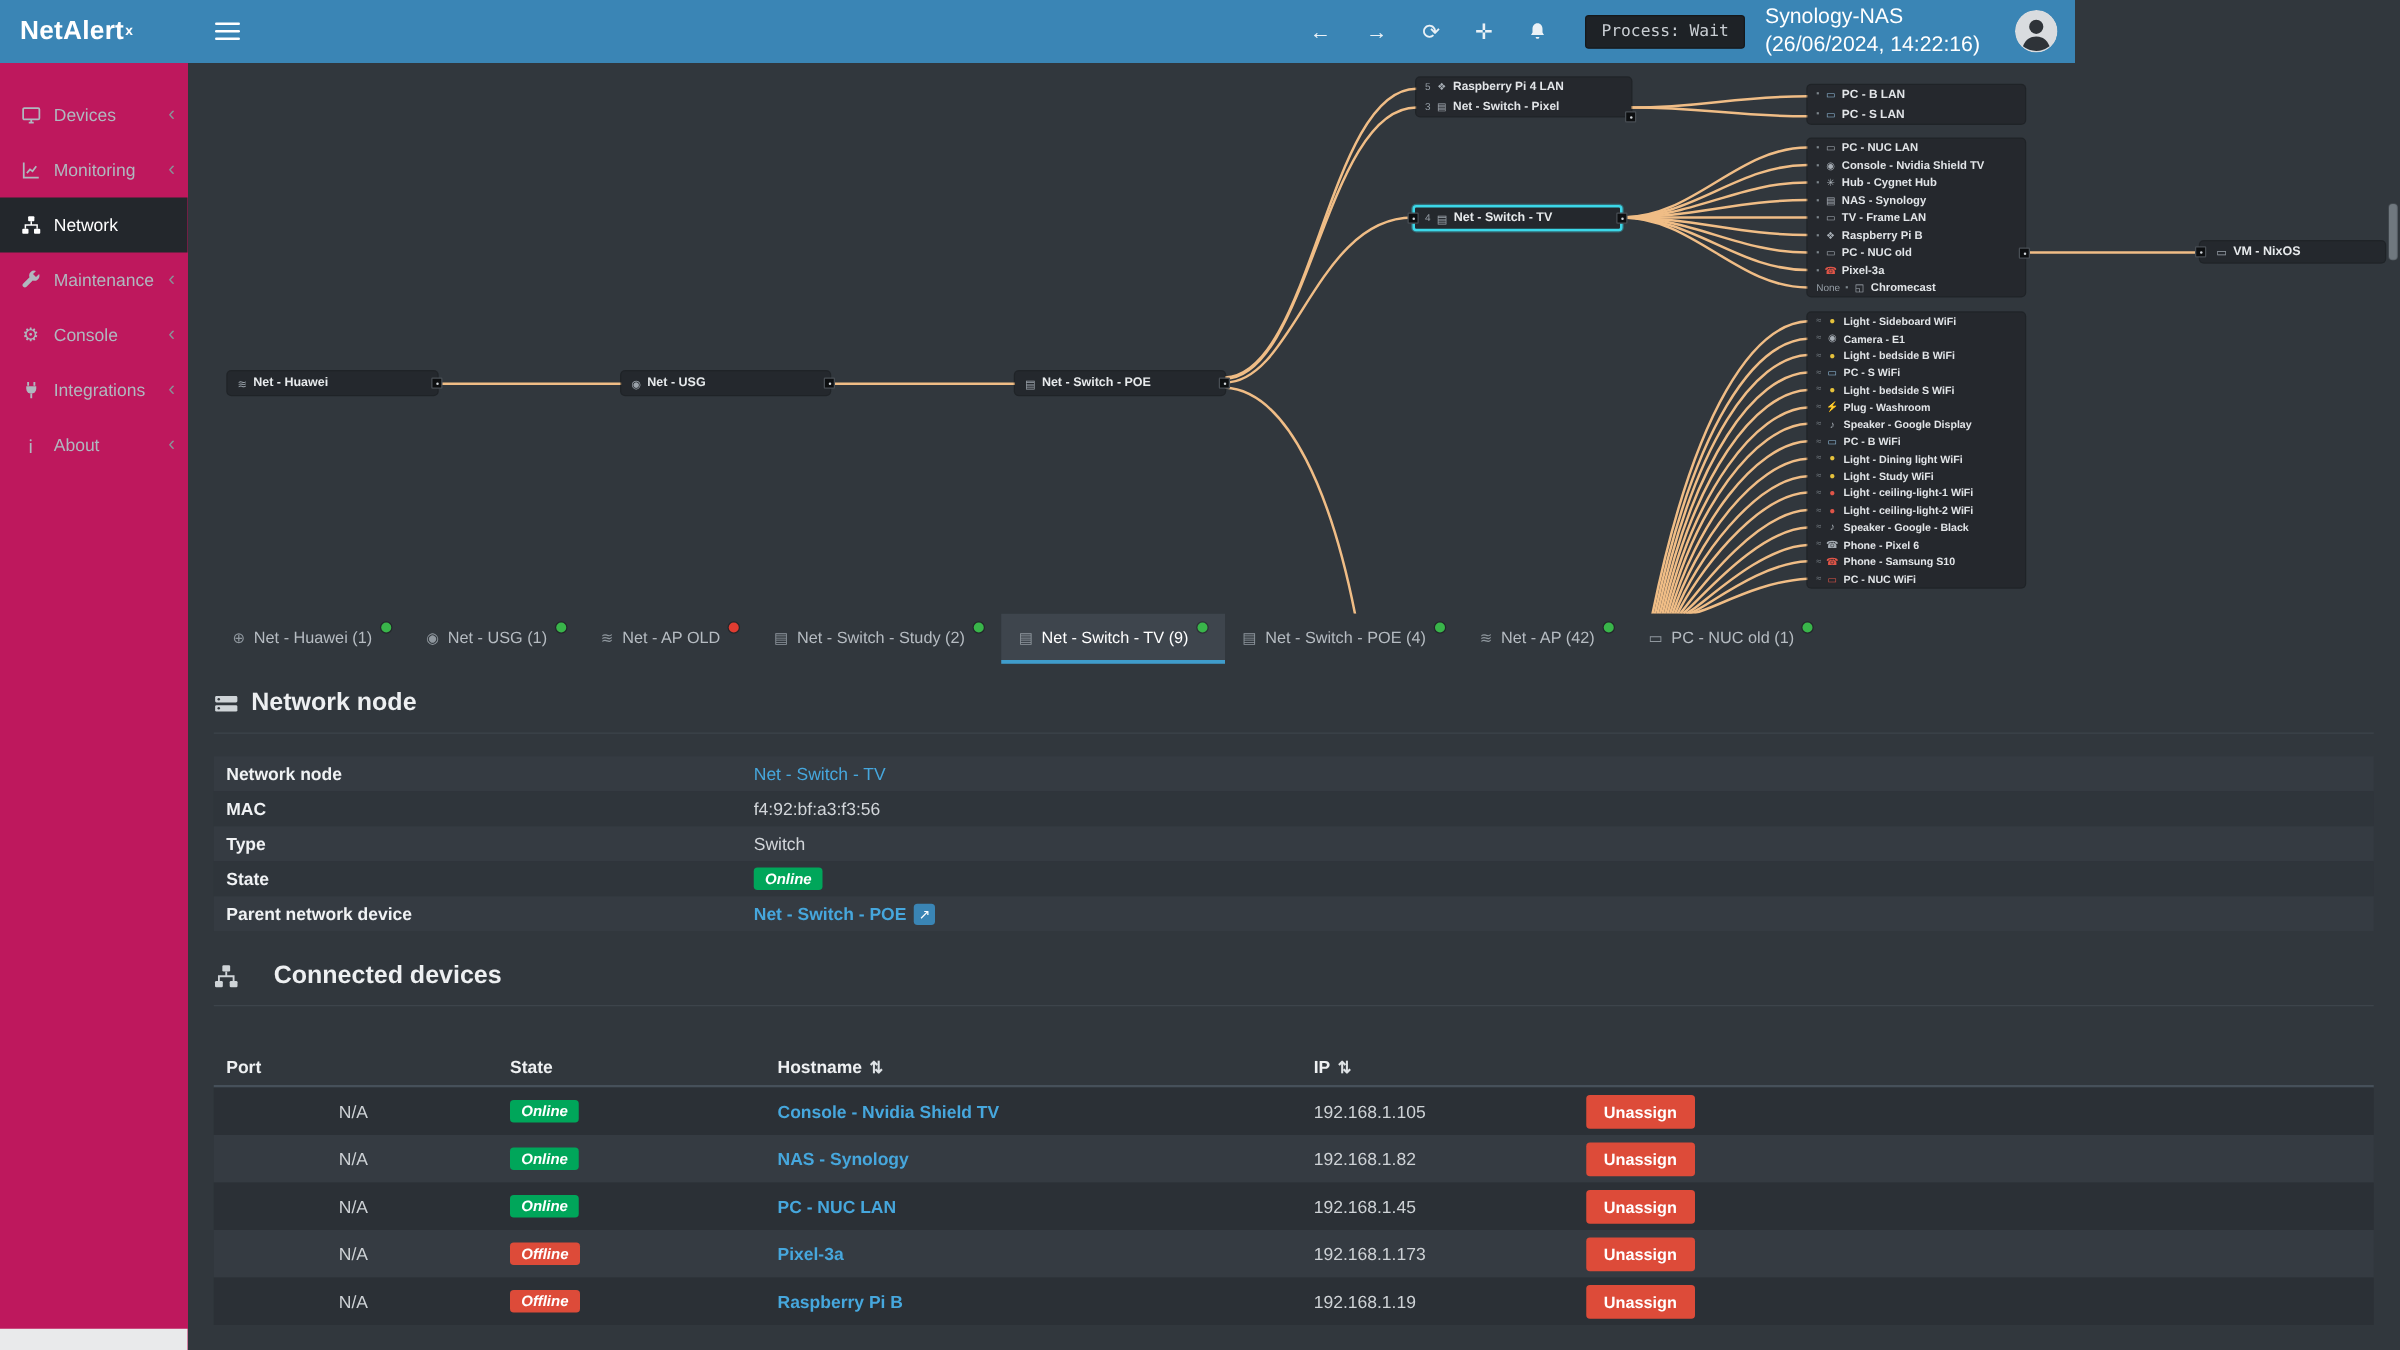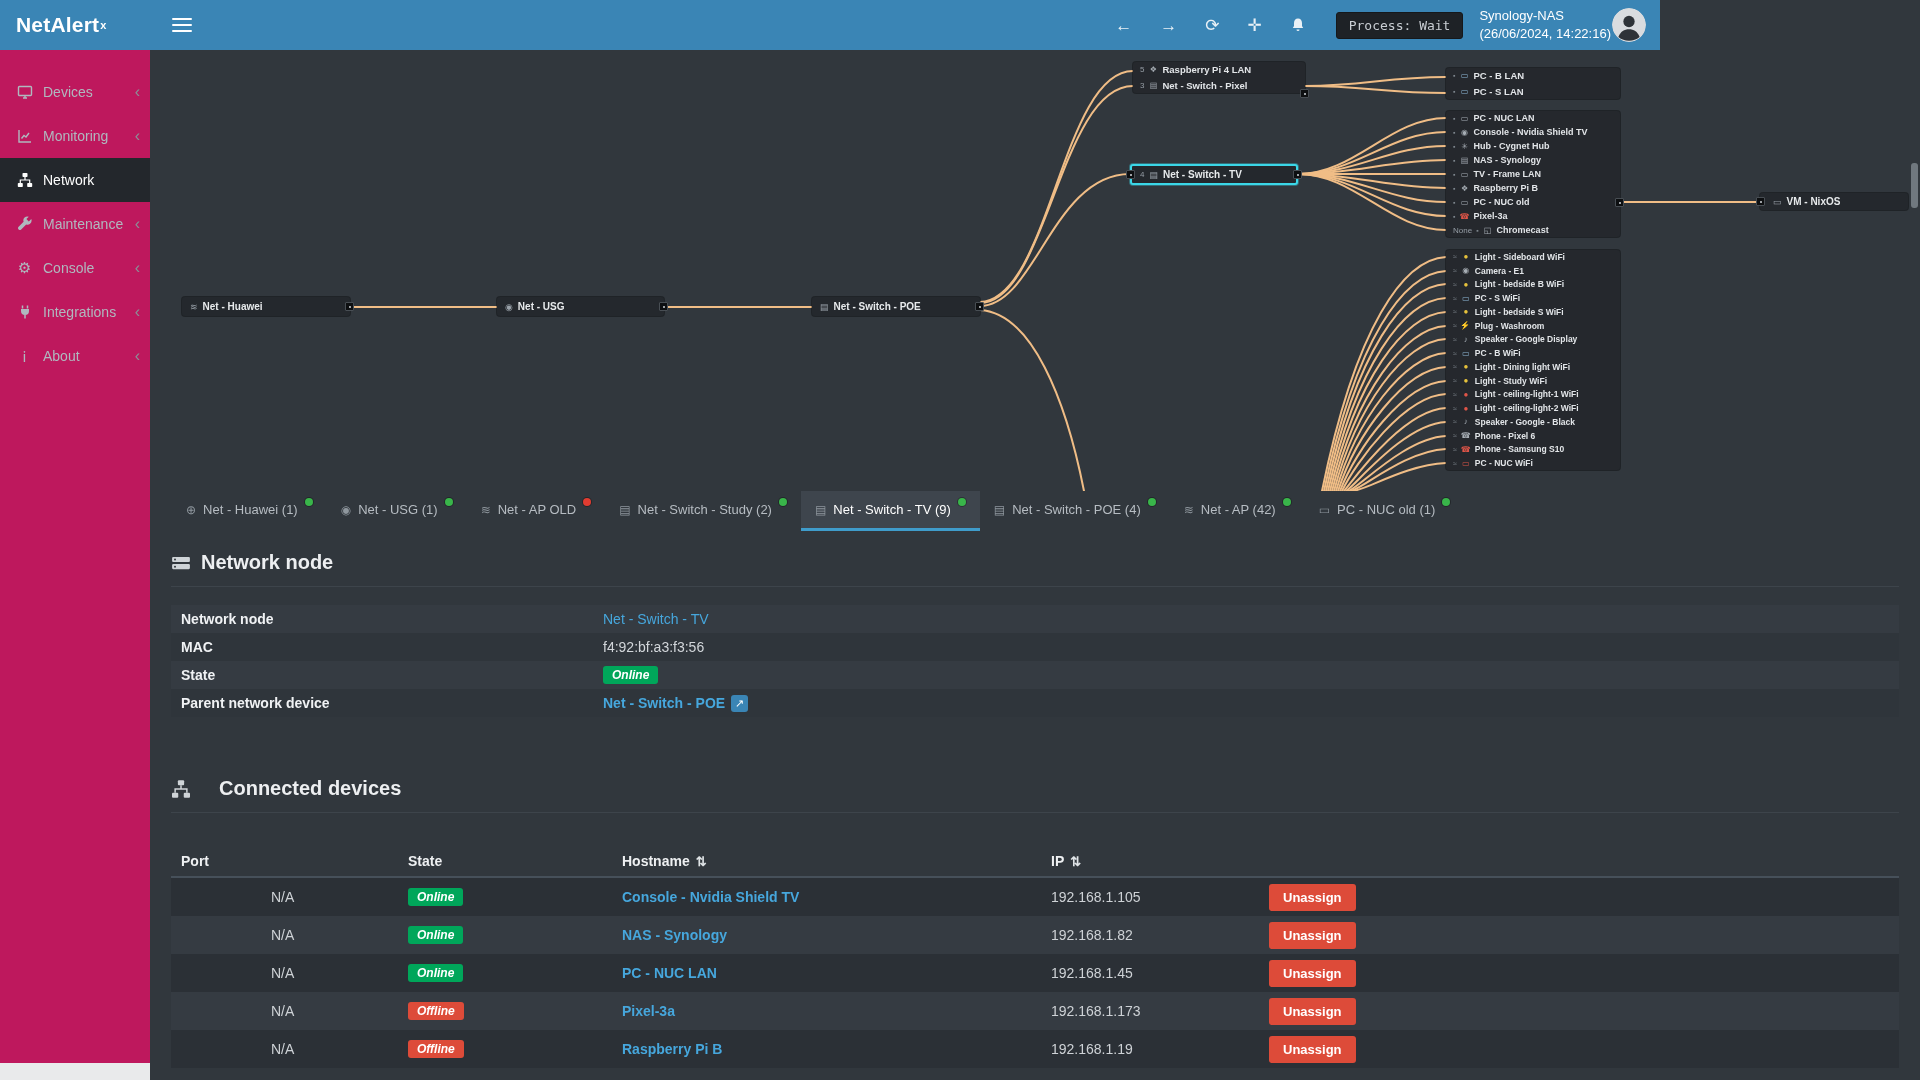--- a/index.html
+++ b/index.html
@@ -13,21 +13,21 @@
     font-size:21px; font-weight:bold; letter-spacing:.2px; }
   .brand sup { font-size:11px; margin-left:1px; }
   .burger { width:20px; height:14px; margin-left:22px; display:flex; flex-direction:column;
     justify-content:space-between; cursor:pointer; }
   .burger i { display:block; height:2px; background:#fff; border-radius:1px; }
   .hspacer { flex:1; }
   .hicon { color:#eaf1f6; font-size:17px; margin:0 14px; cursor:pointer; line-height:1; }
   .hicon svg { display:block; }
   .proc-badge { background:#1e2226; border:1px solid #15181b; color:#c9ced3; border-radius:3px;
     padding:5px 12px; font-family:"DejaVu Sans Mono", monospace; font-size:13px; margin:0 16px; }
-  .host-block { font-size:13px; line-height:1.35; margin-right:1px; }
+  .host-block { font-size:17px; line-height:1.35; margin-right:28px; }
   .avatar { width:34px; height:34px; margin-right:14px; cursor:pointer; }
   .avatar svg { display:block; border-radius:50%; }
 
   
   .sidebar { position:fixed; top:50px; left:0; width:150px; height:1030px; background:#be185d; z-index:40; padding-top:20px; }
   .side-item { height:44px; display:flex; align-items:center; gap:10px; padding:0 10px 0 16px;
     color:#b0b8bf; font-size:14px; cursor:pointer; }
   .side-item.active { background:#23272c; color:#fff; }
   .side-ico { width:17px; display:flex; justify-content:center; color:inherit; font-size:15px; }
   .side-ico svg { display:block; }
@@ -69,21 +69,21 @@
   .tab.active { background:#3e454d; color:#fff; border-bottom-color:#3f9ccb; }
   .tab-glyph { font-size:12px; color:#8f979e; margin-right:7px; }
   .tab-dot { width:8px; height:8px; border-radius:50%; margin-left:7px; align-self:flex-start;
     margin-top:7px; box-shadow:0 0 0 1px rgba(0,0,0,.3); }
 
   
   .content { padding:0 21px; }
   .section-title { margin-top:20px; display:flex; align-items:center; gap:10px; color:#edeff1;
     font-size:20px; font-weight:bold; padding-bottom:12px; border-bottom:1px solid #3d444b; }
   .section-title .sico { color:#cfd4d8; display:flex; }
-  .section-title.second { margin-top:60px;gap:28px; }
+  .section-title.second { margin-top:24px;gap:28px; }
 
   .info-table { margin-top:18px; }
   .info-row { display:flex; align-items:center; height:28px; font-size:14px; }
   .info-row:nth-child(odd) { background:#353b42; }
   .info-row:nth-child(even) { background:#2f353b; }
   .info-label { width:432px; font-weight:bold; color:#f0f2f4; padding-left:10px; flex:none; }
   .info-value { color:#d2d6da; display:flex; align-items:center; gap:6px; }
   a.link { color:#46a7dd; text-decoration:none; cursor:pointer; }
   a.link.bold { font-weight:bold; }
   .badge { display:inline-block; padding:2px 9px; border-radius:3px; font-size:12px; font-weight:bold; color:#fff;font-style:italic; }
@@ -554,20 +554,24 @@
         <div class="info-label">Network node</div>
         <div class="info-value">
             <a class="link">Net - Switch - TV</a>
           </div>
       </div>
       <div class="info-row">
         <div class="info-label">MAC</div>
         <div class="info-value">f4:92:bf:a3:f3:56</div>
       </div>
       <div class="info-row">
+        <div class="info-label">Type</div>
+        <div class="info-value">Switch</div>
+      </div>
+      <div class="info-row">
         <div class="info-label">State</div>
         <div class="info-value">
           <span class="badge" data-state="Online">Online</span>
         </div>
       </div>
       <div class="info-row">
         <div class="info-label">Parent network device</div>
         <div class="info-value">
           <a class="link bold">Net - Switch - POE</a>
           <span class="ext"></span>

